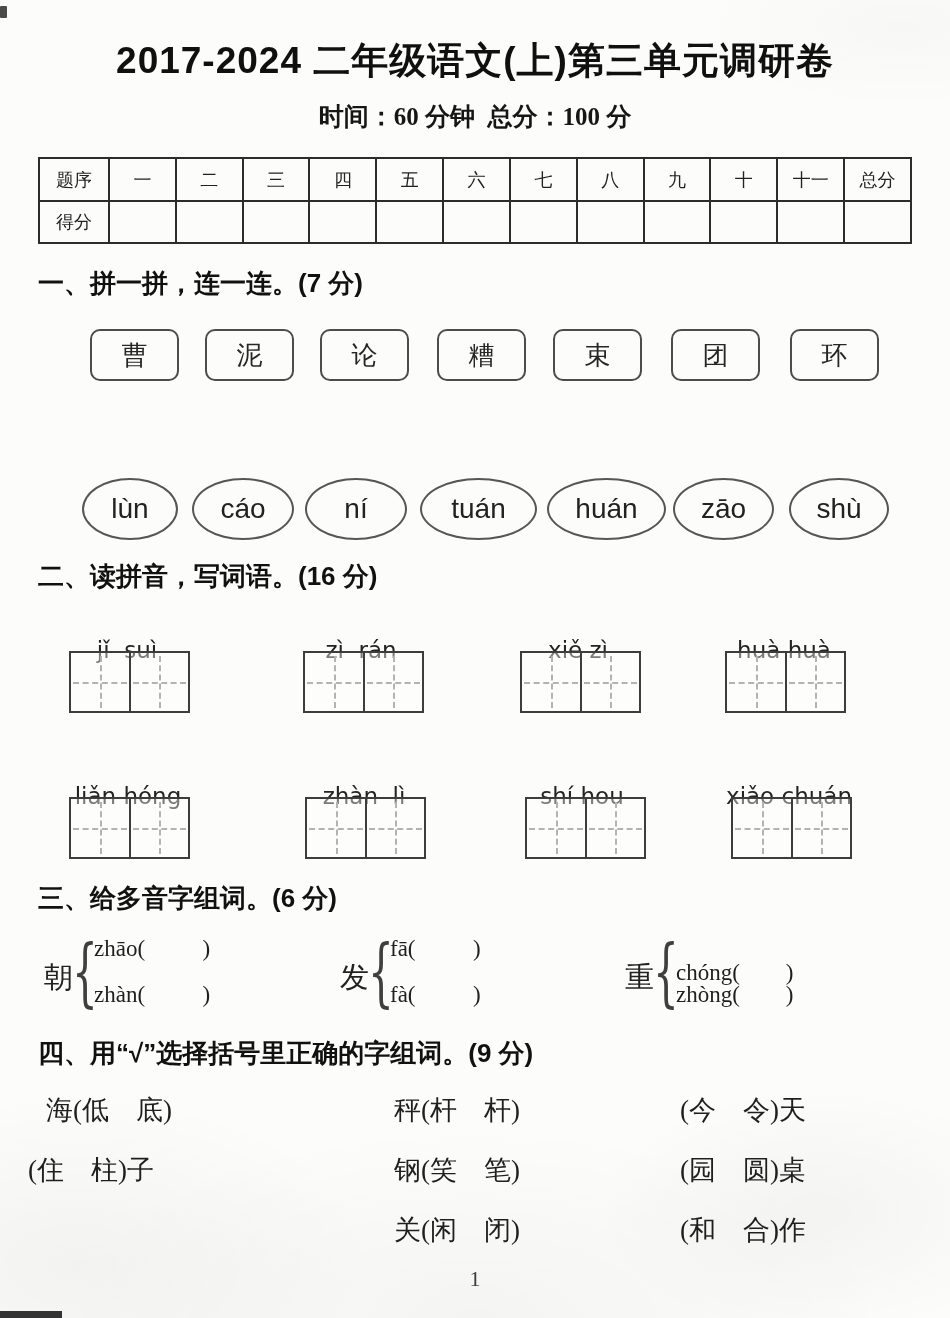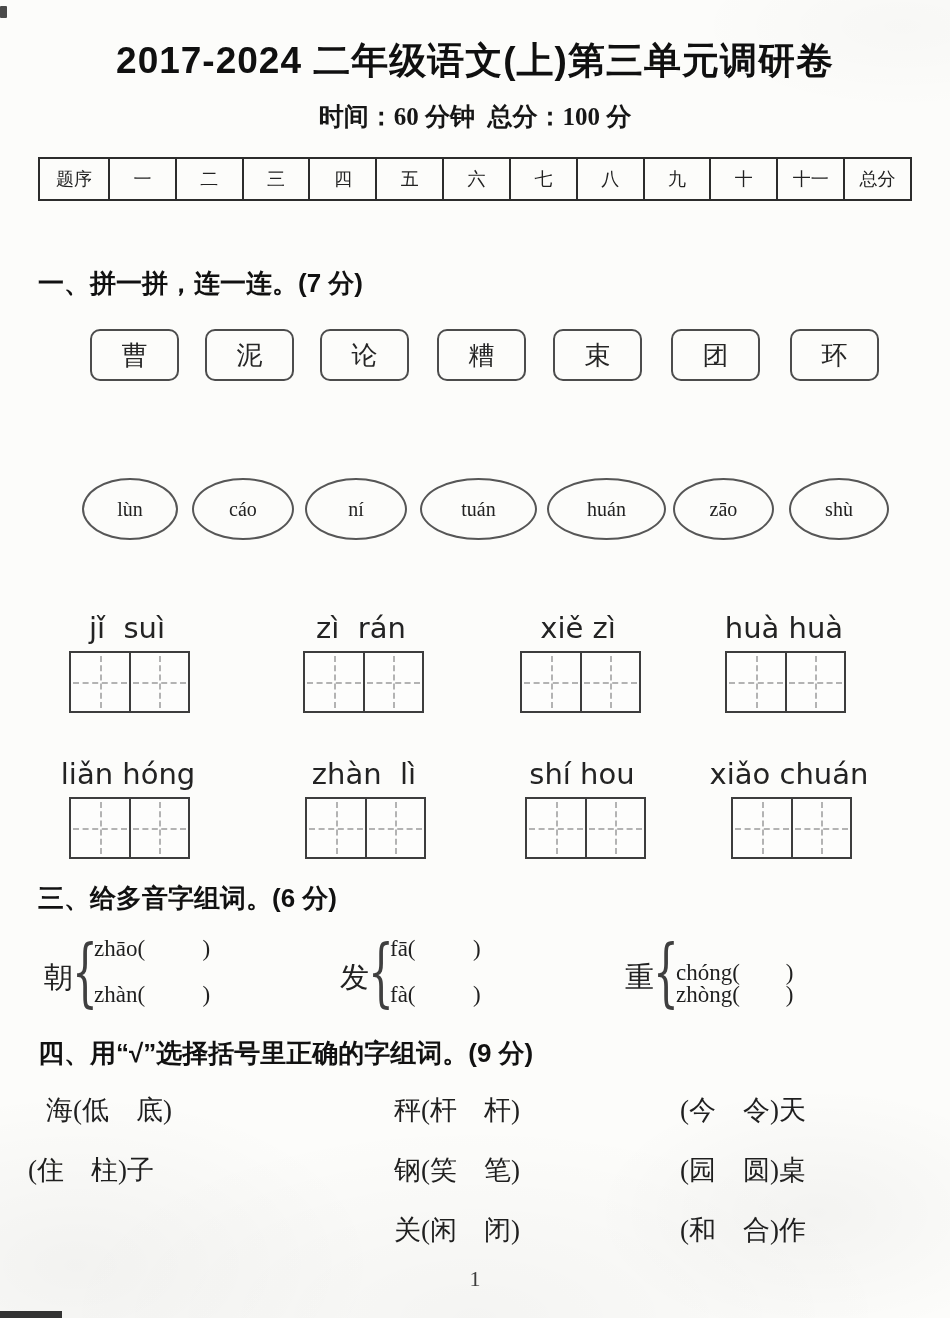--- a/index.html
+++ b/index.html
@@ -42,25 +42,25 @@
   .char-box{
     position:absolute;top:329px;width:85px;height:48px;
     border:2px solid #4c4c4c;border-radius:10px;background:transparent;
     display:flex;align-items:center;justify-content:center;
     font-size:26px;color:#262626;
   }
   .pinyin-oval{
     position:absolute;top:478px;height:58px;
     border:2px solid #565656;border-radius:50%;
     display:flex;align-items:center;justify-content:center;
-    font-family:Liberation Serif, serif;font-size:20px;color:#222;
+    font-family:Liberation Sans, sans-serif;font-size:28px;color:#222;
   }
   .wlabel{
     position:absolute;transform:translateX(-50%);
-    font-family:"DejaVu Sans",sans-serif;font-size:29px;color:#232323;white-space:pre;
+    font-family:"DejaVu Sans",sans-serif;font-size:23px;color:#232323;white-space:pre;margin-top:26px;
   }
   .wgrid{position:absolute;width:117px;height:58px;border:2px solid #3d3d3d;display:flex;background:rgba(255,255,255,0.4);}
   .wcell{flex:1;position:relative;}
   .wcell + .wcell{border-left:2px solid #3d3d3d;}
   .wcell::before{content:"";position:absolute;left:50%;top:3px;bottom:3px;border-left:2px dashed #b3b3b3;}
   .wcell::after{content:"";position:absolute;top:50%;left:2px;right:2px;border-top:2px dashed #b3b3b3;}
   .ms-char{position:absolute;font-size:29px;color:#222;}
   .ms-brace{
     position:absolute;font-size:74px;line-height:84px;color:#3f3f3f;
     transform:scaleX(0.55);transform-origin:left center;
@@ -109,40 +109,56 @@
       <td>四</td>
       <td>五</td>
       <td>六</td>
       <td>七</td>
       <td>八</td>
       <td>九</td>
       <td>十</td>
       <td>十一</td>
       <td>总分</td>
     </tr>
+    <tr>
+      <td>得分</td>
+      <td></td>
+      <td></td>
+      <td></td>
+      <td></td>
+      <td></td>
+      <td></td>
+      <td></td>
+      <td></td>
+      <td></td>
+      <td></td>
+      <td></td>
+      <td></td>
+    </tr>
   </tbody>
     </table>
 
   <div class="h" style="top:266px">一、拼一拼，连一连。(7 分)</div>
   <div class="char-box" style="left:90px">曹</div>
   <div class="char-box" style="left:205px">泥</div>
   <div class="char-box" style="left:320px">论</div>
   <div class="char-box" style="left:437px">糟</div>
   <div class="char-box" style="left:553px">束</div>
   <div class="char-box" style="left:671px">团</div>
   <div class="char-box" style="left:790px">环</div>
 
   <div class="pinyin-oval" style="left:82px;width:92px">lùn</div>
   <div class="pinyin-oval" style="left:192px;width:98px">cáo</div>
   <div class="pinyin-oval" style="left:420px;width:113px">tuán</div>
   <div class="pinyin-oval" style="left:305px;width:98px">ní</div>
   <div class="pinyin-oval" style="left:547px;width:115px">huán</div>
   <div class="pinyin-oval" style="left:673px;width:97px">zāo</div>
   <div class="pinyin-oval" style="left:789px;width:96px">shù</div>
 
+  <div class="h" style="top:559px">二、读拼音，写词语。(16 分)</div>
 
   <div class="wlabel" style="left:127px;top:611px">jǐ  suì</div>
   <div class="wlabel" style="left:361px;top:611px">zì  rán</div>
   <div class="wlabel" style="left:578px;top:611px">xiě zì</div>
   <div class="wlabel" style="left:784px;top:611px">huà huà</div>
 
   <div class="wgrid" style="left:69px;top:651px">
       <div class="wcell"></div>
       <div class="wcell"></div>
     </div>

